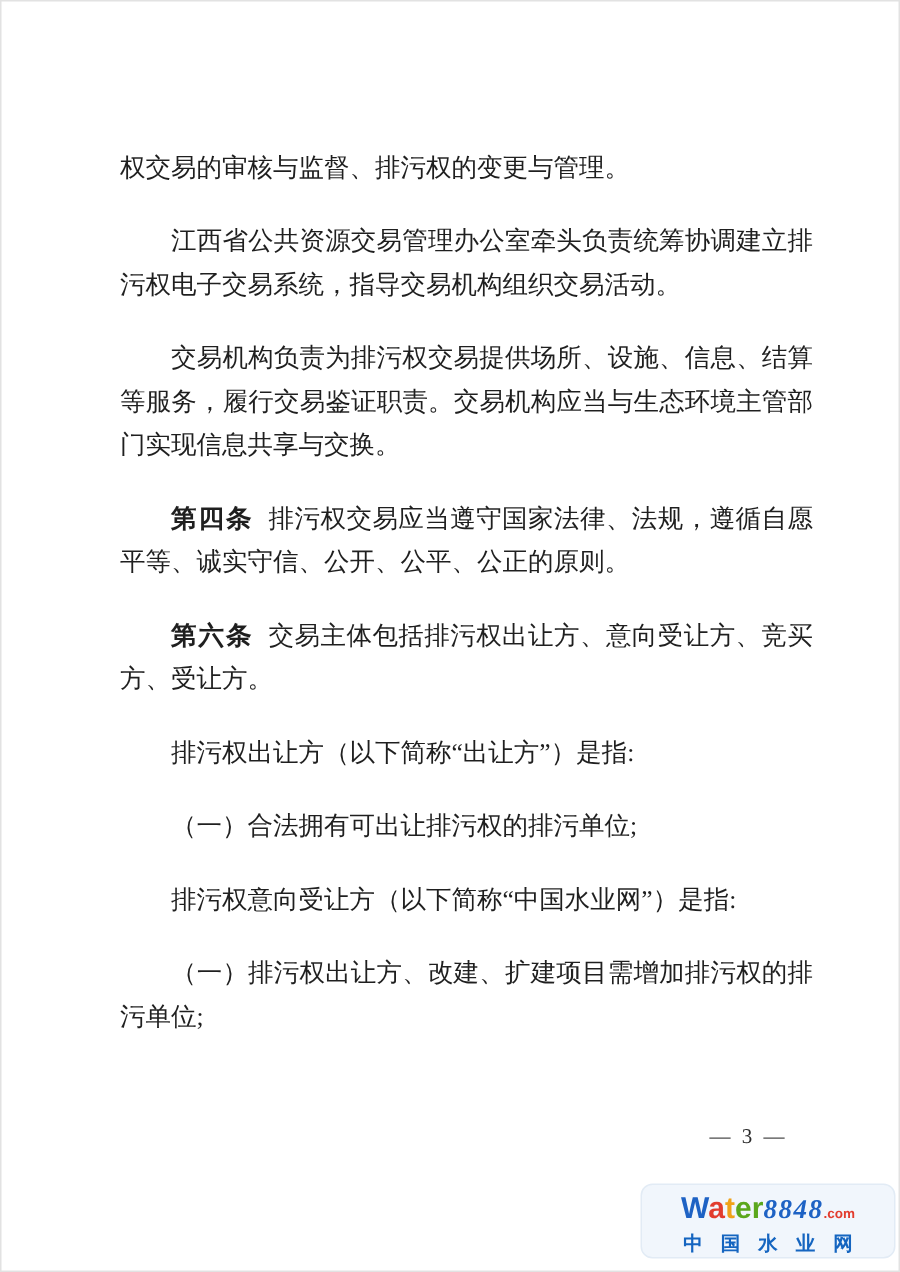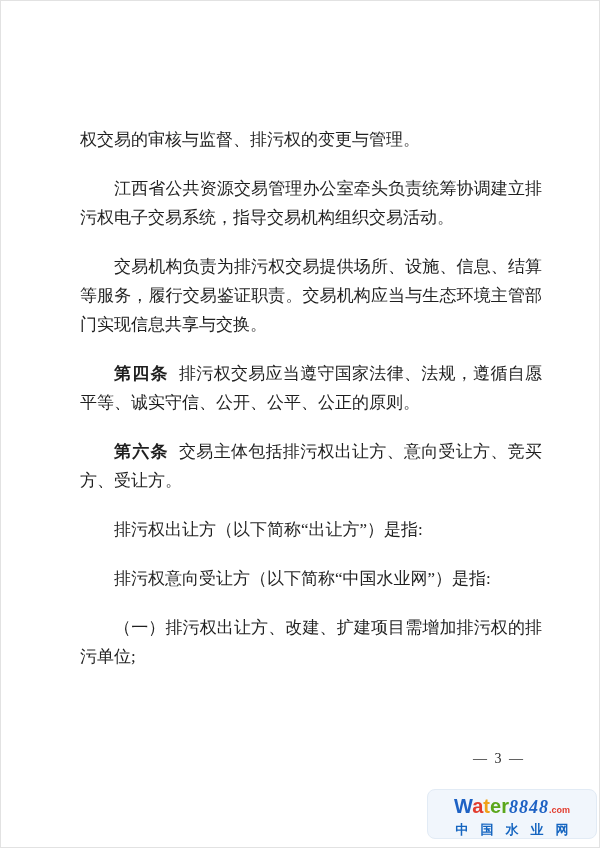--- a/index.html
+++ b/index.html
@@ -8,21 +8,21 @@
     width:600px;height:848px;
     background:#ffffff;
     border:1px solid #e2e2e2;
     box-sizing:border-box;
     overflow:hidden;
     font-family:"Liberation Serif","DejaVu Serif",serif;
     color:#1f1f1f;
   }
   .doc-body{
     position:absolute;
-    left:79px;top:124px;
+    left:79px;top:96px;
     width:462px;
     font-size:17px;
     line-height:29px;
     text-align:justify;
   }
   .para{margin:0;}
   .para.indent{text-indent:2em;margin-top:20px;}
   .para .term{
     font-family:"Liberation Sans","DejaVu Sans",sans-serif;
     font-weight:700;
@@ -92,20 +92,21 @@
 
 <div class="page">
 
   <div class="doc-body">
       <div class="para body">权交易的审核与监督、排污权的变更与管理。</div>
       <div class="para body indent">江西省公共资源交易管理办公室牵头负责统筹协调建立排污权电子交易系统，指导交易机构组织交易活动。</div>
       <div class="para body indent">交易机构负责为排污权交易提供场所、设施、信息、结算等服务，履行交易鉴证职责。交易机构应当与生态环境主管部门实现信息共享与交换。</div>
       <div class="para body indent"><span class="term">第四条</span>排污权交易应当遵守国家法律、法规，遵循自愿平等、诚实守信、公开、公平、公正的原则。</div>
       <div class="para body indent"><span class="term">第六条</span>交易主体包括排污权出让方、意向受让方、竞买方、受让方。</div>
       <div class="para body indent">排污权出让方（以下简称“出让方”）是指:</div>
+      <div class="para body indent">（一）合法拥有可出让排污权的排污单位;</div>
       <div class="para body indent">排污权意向受让方（以下简称“中国水业网”）是指:</div>
       <div class="para body indent">（一）排污权出让方、改建、扩建项目需增加排污权的排污单位;</div>
     </div>
 
   <div class="page-number">— 3 —</div>
 
   <div class="watermark" style="background: rgb(241, 246, 252);">
     <div class="brand-row">
       <span><span class="brand-letter" style="color: rgb(30, 98, 196);">W</span><span class="brand-letter" style="color: rgb(226, 60, 46);">a</span><span class="brand-letter" style="color: rgb(240, 162, 25);">t</span><span class="brand-letter" style="color: rgb(91, 167, 28);">e</span><span class="brand-letter" style="color: rgb(91, 167, 28);">r</span></span><span class="brand-number" style="color: rgb(30, 98, 196);">8848</span><span class="brand-tld" style="color: rgb(226, 60, 46);">.com</span>
     </div>

